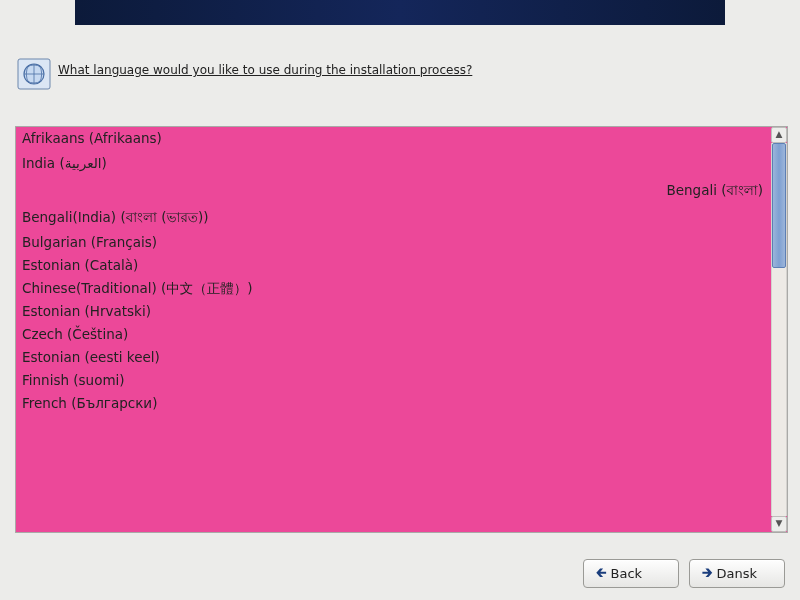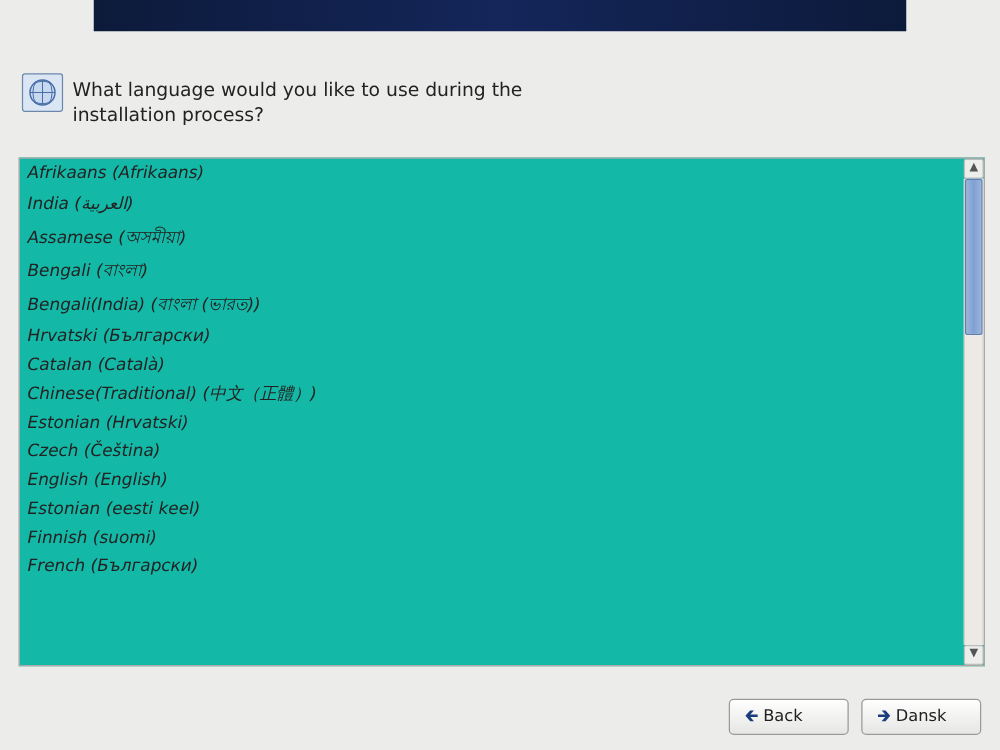--- a/index.html
+++ b/index.html
@@ -28,31 +28,31 @@
   }
   .un-icon {
     display: inline-block;
   }
   .prompt {
     position: absolute;
     left: 58px;
     top: 62px;
     width: 420px;
     line-height: 1.35;
-    font-size: 15px;
+    font-size: 12px;
+    text-decoration: underline;
   }
   .list-frame {
     position: absolute;
     left: 15px;
     top: 126px;
     width: 771px;
     height: 405px;
-    background: #14b8a6;
+    background: #ec4899;
     border: 1px solid #a9a9a7;
-    font-style: italic;
   }
   .list-inner {
     position: absolute;
     left: 0;
     top: 0;
     right: 18px;
     bottom: 0;
     overflow: hidden;
   }
   .lang-row {
@@ -153,29 +153,27 @@
     <path d="M12 8 a8 12 0 0 0 0 18 M22 8 a8 12 0 0 1 0 18" stroke="#4a6fa5" stroke-width="0.8" fill="none"></path>
   </svg>
 </div>
 
 <div class="prompt">What language would you like to use during the installation process?</div>
 
 <div class="list-frame">
   <div class="list-inner" id="list-inner">
       <div class="lang-row">Afrikaans (Afrikaans)</div>
       <div class="lang-row" style="height: 27px; line-height: 21px;">India (العربية)</div>
-      <div class="lang-row" style="height: 27px; line-height: 21px;">Assamese (অসমীয়া)</div>
-      <div class="lang-row" style="height: 27px; line-height: 21px;">Bengali (বাংলা)</div>
+      <div class="lang-row" style="height: 27px; line-height: 21px; text-align: right;">Bengali (বাংলা)</div>
       <div class="lang-row" style="height: 27px; line-height: 21px;">Bengali(India) (বাংলা (ভারত))</div>
-      <div class="lang-row">Hrvatski (Български)</div>
-      <div class="lang-row">Catalan (Català)</div>
+      <div class="lang-row">Bulgarian (Français)</div>
+      <div class="lang-row">Estonian (Català)</div>
       <div class="lang-row">Chinese(Traditional) (中文（正體）)</div>
       <div class="lang-row">Estonian (Hrvatski)</div>
       <div class="lang-row">Czech (Čeština)</div>
-      <div class="lang-row">English (English)</div>
       <div class="lang-row">Estonian (eesti keel)</div>
       <div class="lang-row">Finnish (suomi)</div>
       <div class="lang-row">French (Български)</div>
     </div>
   <div class="scrollbar">
     <div class="sb-btn up"></div>
     <div class="sb-track">
       <div class="sb-thumb"></div>
     </div>
     <div class="sb-btn down"></div>

